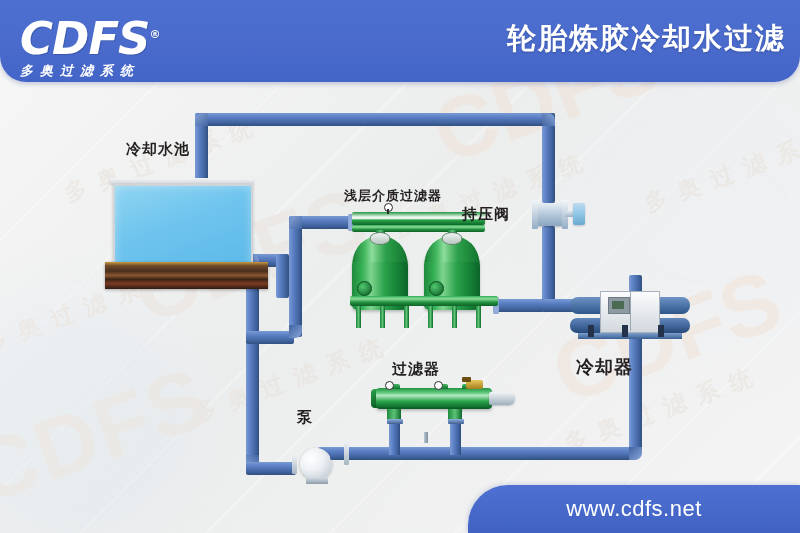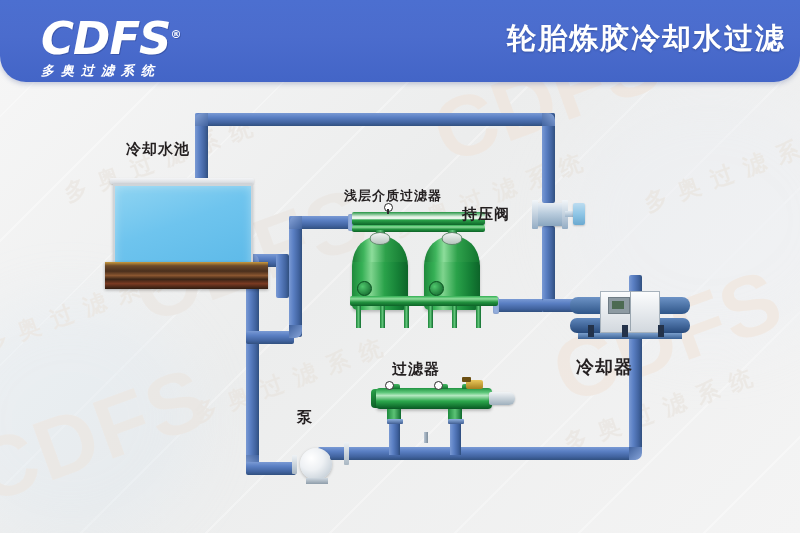--- a/index.html
+++ b/index.html
@@ -29,21 +29,21 @@
   #header{position:absolute;left:0;top:0;width:800px;height:82px;
     background:linear-gradient(180deg,#4c6fd0 0%,#4b6ccd 45%,#4365c7 100%);
     border-bottom-left-radius:26px;border-bottom-right-radius:26px;
     box-shadow:0 2px 5px rgba(60,80,140,.28);}
   #header-title{position:absolute;right:14px;top:19px;color:#fff;
     font-size:29px;font-weight:bold;letter-spacing:2px;
     font-family:"DejaVu Sans","Liberation Sans",sans-serif;
     text-shadow:0 1px 2px rgba(20,40,90,.35);}
 
   
-  #logo{position:absolute;left:41px;top:12px;width:220px;height:62px;}
+  #logo{position:absolute;left:20px;top:12px;width:220px;height:62px;}
   #logo-mark{font-size:45px;font-weight:bold;color:#fff;letter-spacing:-1px;
      font-style:italic;line-height:45px;
      font-family:"DejaVu Sans","Liberation Sans",sans-serif;
      text-shadow:1px 1px 0 rgba(40,60,130,.4);}
   #logo-reg{font-size:11px;vertical-align:super;font-style:normal;}
   #logo-sub{margin-top:1px;font-size:13px;color:#fff;letter-spacing:7px;
      font-weight:bold;font-style:italic;
      font-family:"DejaVu Sans","Liberation Sans",sans-serif;}
 
   
@@ -307,14 +307,17 @@
   <div class="hf-foot" style="left:448px;top:419px;"></div>
   <div style="position:absolute;left:424px;top:432px;width:4px;height:11px;background:linear-gradient(90deg,#b9c6d4,#7e8e9c);"></div>
 
   <div class="label" style="left:297px;top:408px;font-size:15px;">泵</div>
   <div class="pump-flange" style="left:292px;top:455px;width:5px;height:19px;border-radius:1px;"></div>
   <div id="pump-vol"></div>
   <div id="pump-base"></div>
   <div class="pipe-h" style="left:330px;top:447px;width:14px;"></div>
   <div class="pump-flange" style="left:344px;top:442px;width:5px;height:23px;border-radius:1px;"></div>
 
+  <div id="footer">
+    <span id="footer-url">www.cdfs.net</span>
+  </div>
 
 </div>
 
 </body></html>

